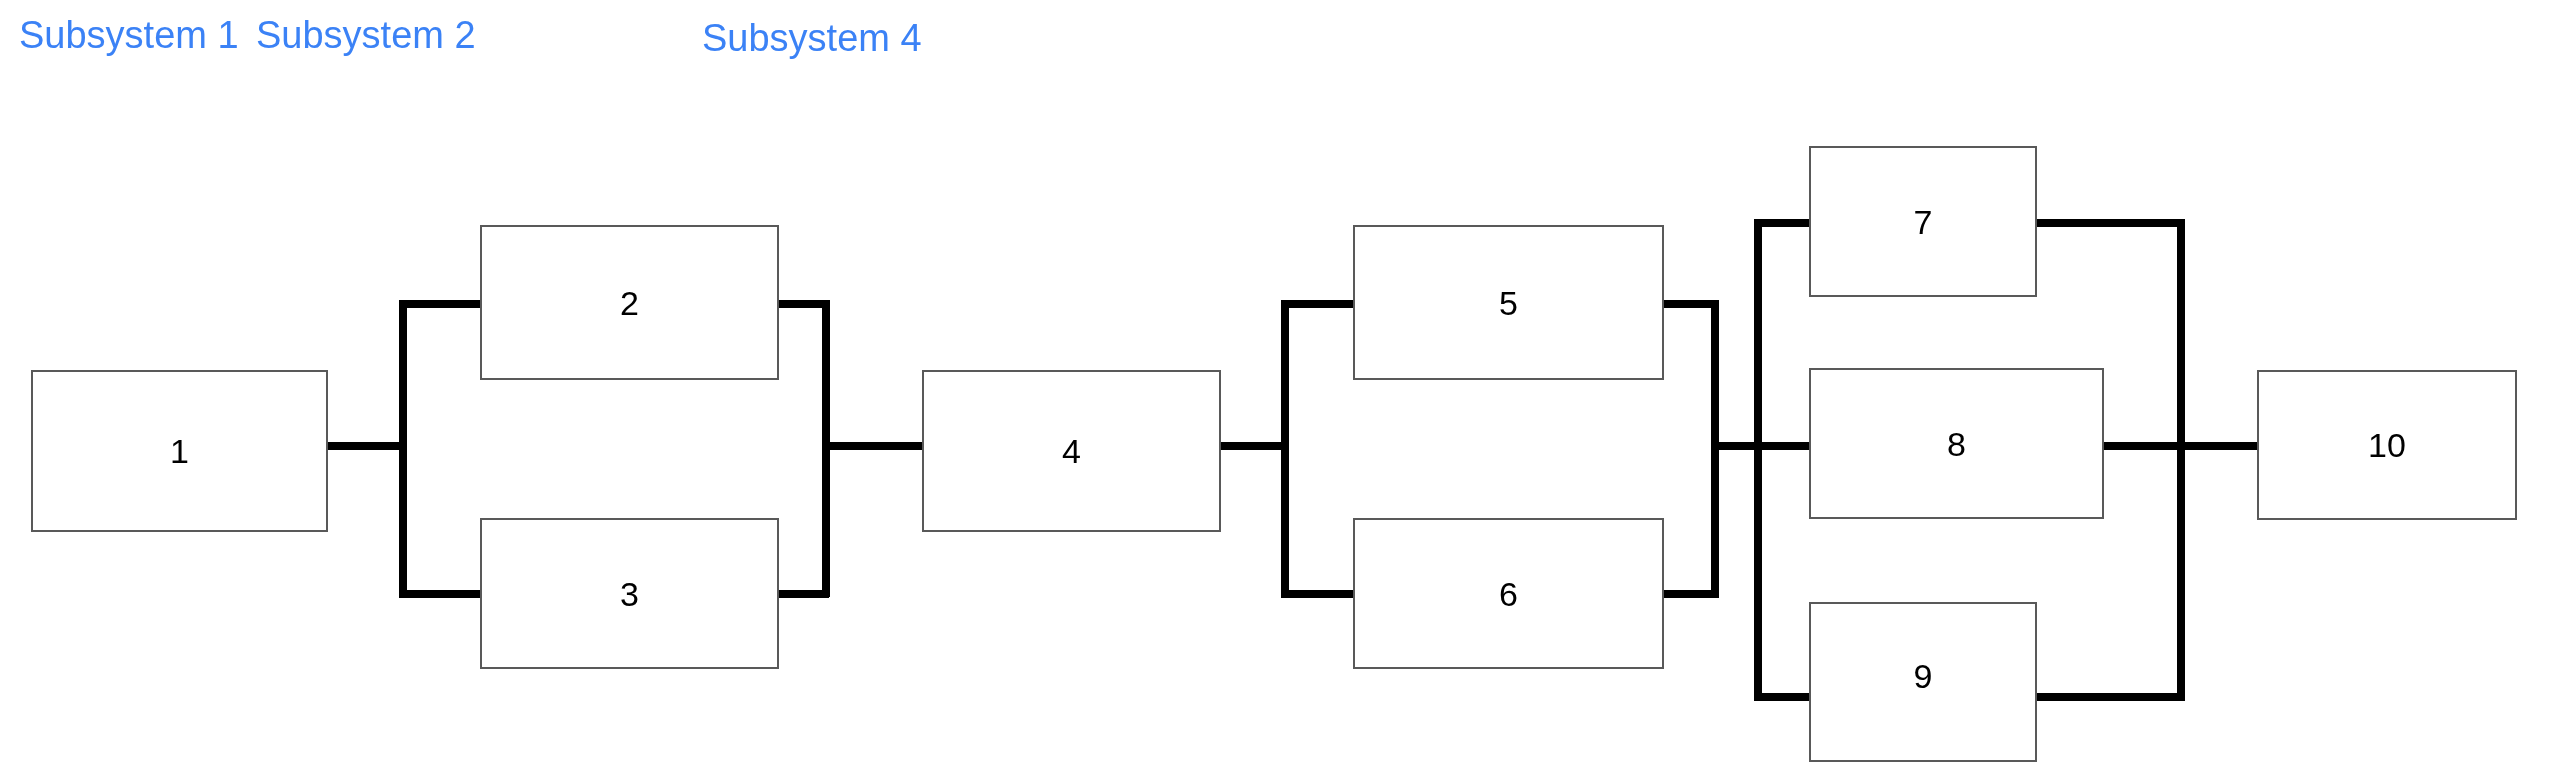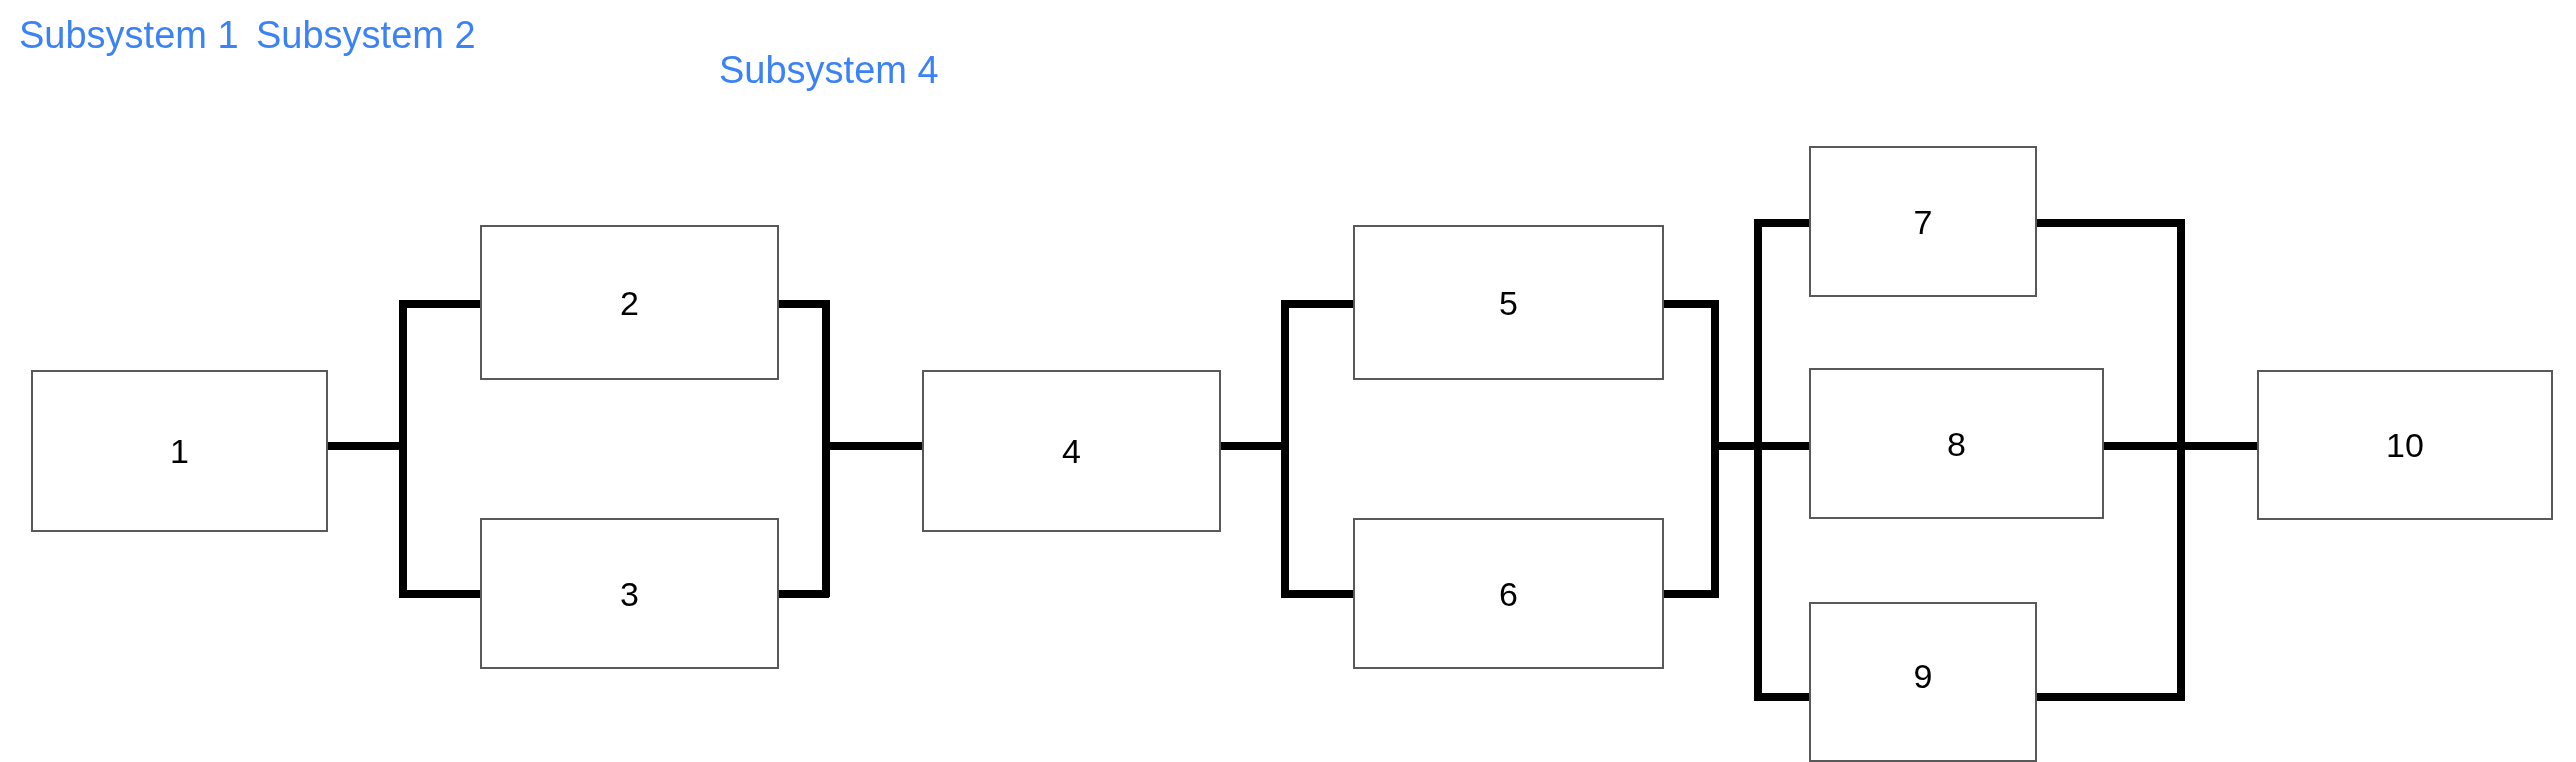--- a/index.html
+++ b/index.html
@@ -51,21 +51,21 @@
   .wire.h { height: 7.7px; }
   .wire.v { width: 7.7px; }
 </style>
 </head>
 <body>
 
 <div id="canvas">
 
   <div class="subsystem-label" style="left:19px;  top:15.5px;">Subsystem 1</div>
   <div class="subsystem-label" style="left:256px; top:15.5px;">Subsystem 2</div>
-  <div class="subsystem-label" style="left:719px; top:19px;margin-top:32px;">Subsystem 4</div>
+  <div class="subsystem-label" style="left:702px; top:19px;">Subsystem 4</div>
 
   <div class="wire h" style="left:325px; top:442px; width:82px;"></div>
 
   <div class="wire v" style="left:399px; top:300px; height:297px;"></div>
   <div class="wire h" style="left:399px; top:300px; width:84px;"></div>
   <div class="wire h" style="left:399px; top:590px; width:84px;"></div>
 
   <div class="wire v" style="left:822px; top:300px; height:297px;"></div>
   <div class="wire h" style="left:773px; top:300px; width:56px;"></div>
   <div class="wire h" style="left:773px; top:590px; width:56px;"></div>
@@ -124,18 +124,18 @@
   </div>
 
   <div class="block" style="left:1809px;top:368px; width:295px; height:151px;">
     <span class="block-label">8</span>
   </div>
 
   <div class="block" style="left:1809px;top:602px; width:228px; height:160px;">
     <span class="block-label" style="margin-top:-12px;">9</span>
   </div>
 
-  <div class="block" style="left:2257px;top:370px; width:296px; height:150px;">
+  <div class="block" style="left:2257px;top:370px; width:260px; height:150px;">
     <span class="block-label">10</span>
   </div>
 
 </div>
 
 
 </body></html>

